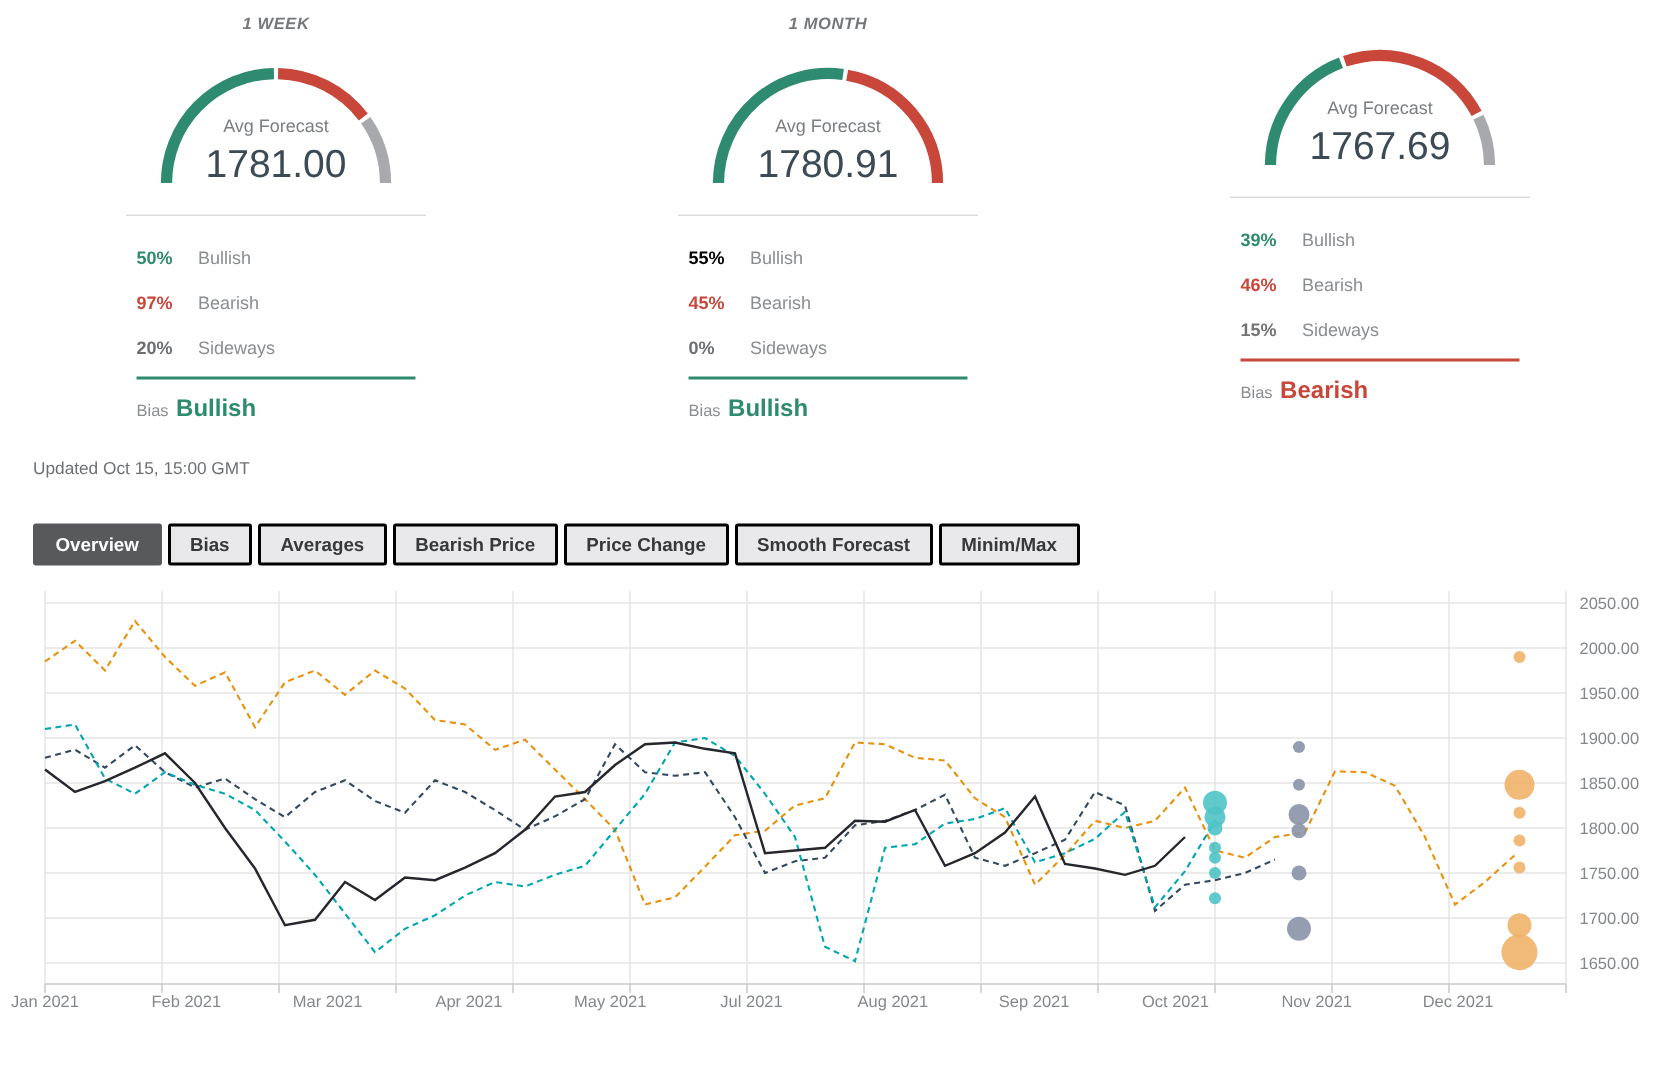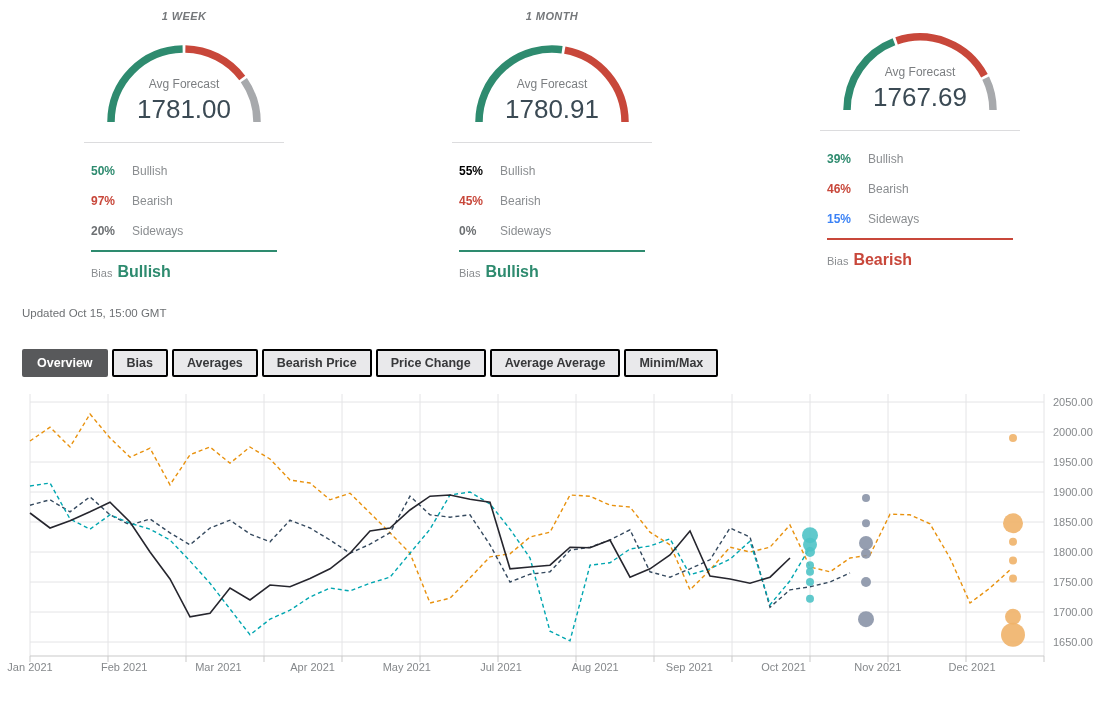--- a/index.html
+++ b/index.html
@@ -127,42 +127,42 @@
       <div class="stats">
           <div class="stat-row">
             <span class="stat-pct" style="color: rgb(46, 139, 111);">39%</span>
             <span class="stat-label">Bullish</span>
           </div>
           <div class="stat-row">
             <span class="stat-pct" style="color: rgb(200, 71, 58);">46%</span>
             <span class="stat-label">Bearish</span>
           </div>
           <div class="stat-row">
-            <span class="stat-pct" style="color: #3b82f6;">15%</span>
+            <span class="stat-pct" style="color: #737373;">15%</span>
             <span class="stat-label">Sideways</span>
           </div>
         </div>
       <div class="bias-underline" style="background: rgb(200, 71, 58);"></div>
       <div class="bias-row">
         <span class="bias-label">Bias</span>
         <span class="bias-value" style="color: rgb(200, 71, 58);">Bearish</span>
       </div>
     </div>
 
   </div>
 
   <div class="updated">Updated Oct 15, 15:00 GMT</div>
 
   <div class="tabs">
       <button class="tab active">Overview</button>
       <button class="tab">Bias</button>
       <button class="tab">Averages</button>
       <button class="tab">Bearish Price</button>
       <button class="tab">Price Change</button>
-      <button class="tab">Average Average</button>
+      <button class="tab">Smooth Forecast</button>
       <button class="tab">Minim/Max</button>
     </div>
 
   <svg id="chart-svg" width="1105" height="302" viewBox="0 0 1105 302">
       <g>
         <line x1="30" y1="6" x2="30" y2="268" stroke="#e4e4e6" stroke-width="1"></line>
         <line x1="30" y1="268" x2="30" y2="274" stroke="#c9c9c9" stroke-width="1"></line>
         <line x1="108" y1="6" x2="108" y2="268" stroke="#e4e4e6" stroke-width="1"></line>
         <line x1="108" y1="268" x2="108" y2="274" stroke="#c9c9c9" stroke-width="1"></line>
         <line x1="186" y1="6" x2="186" y2="268" stroke="#e4e4e6" stroke-width="1"></line>

